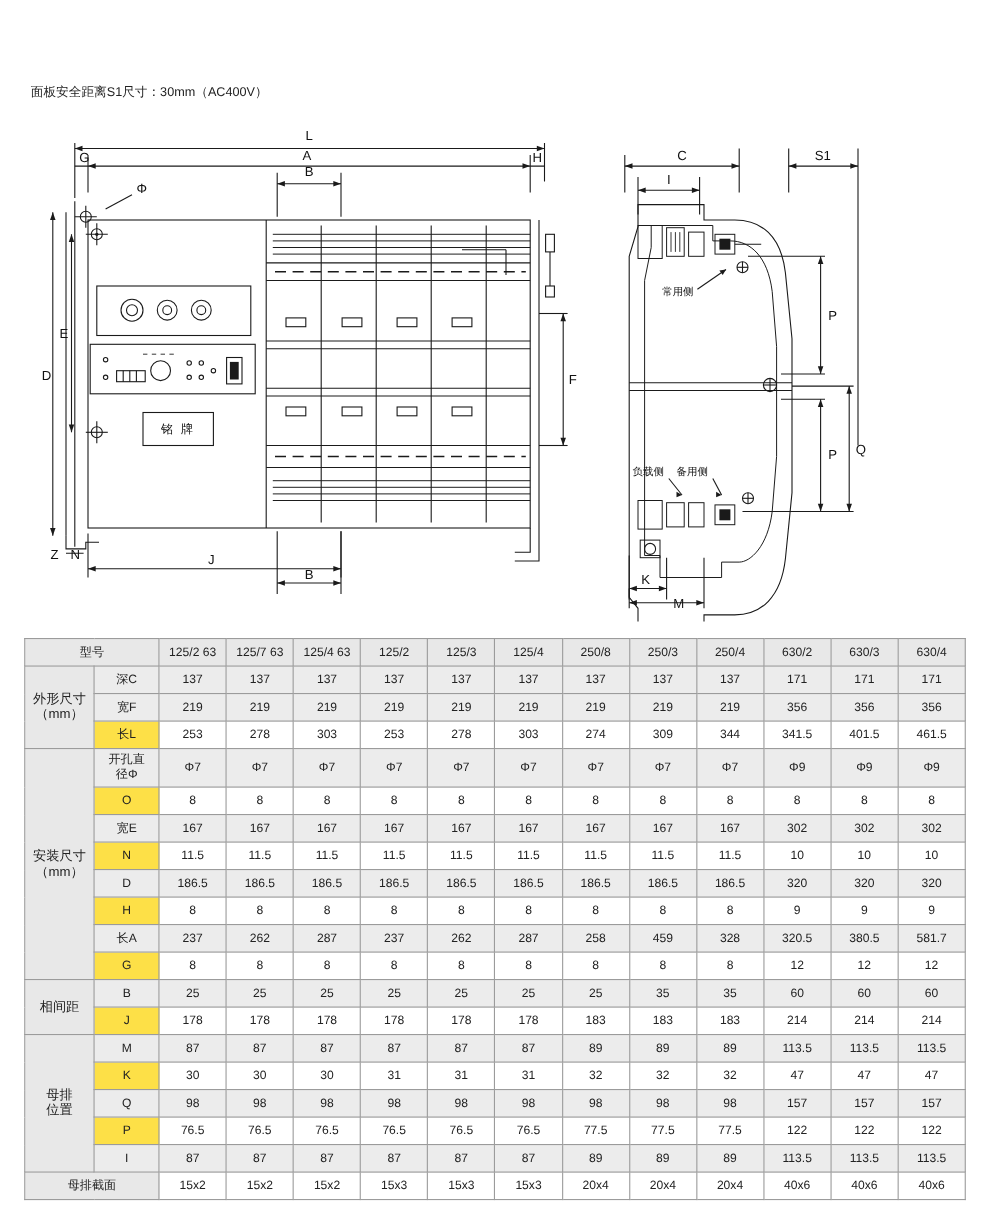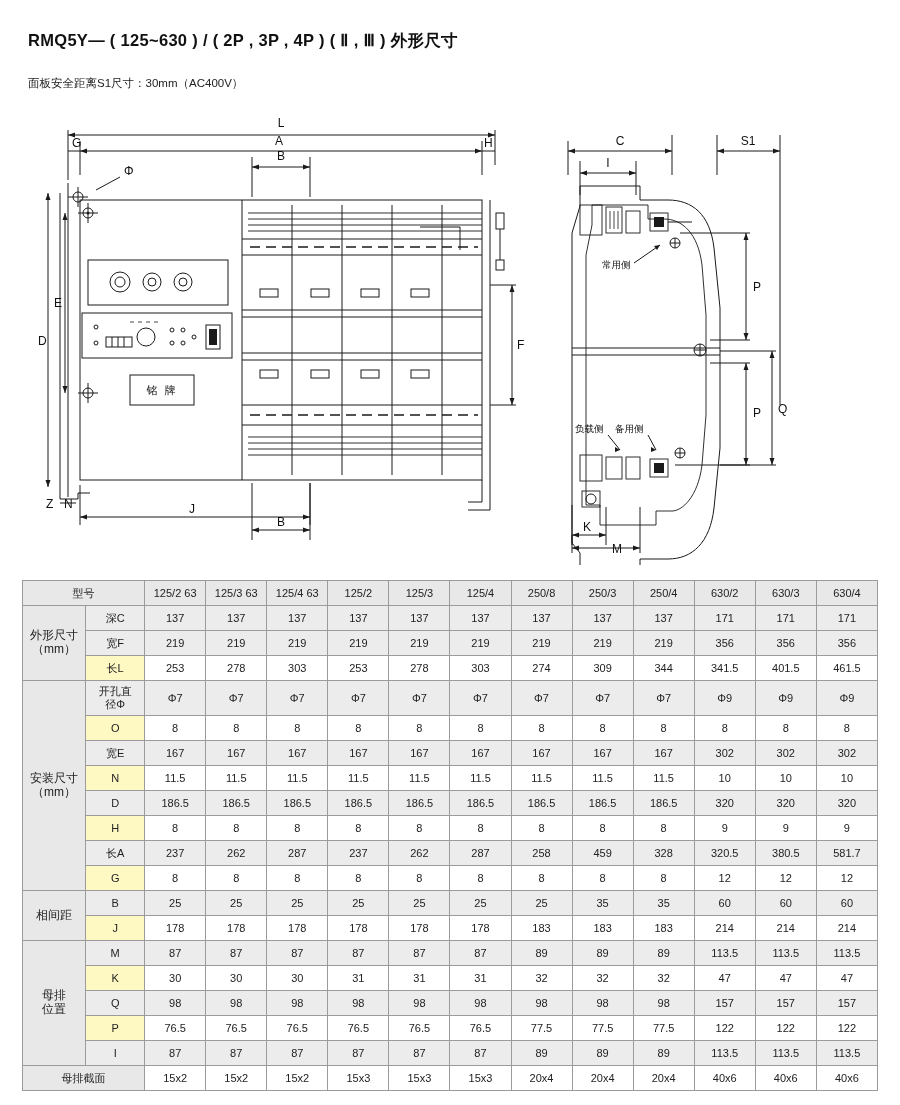--- a/index.html
+++ b/index.html
@@ -53,33 +53,32 @@
   table.spec td, table.spec th {
     border: 1px solid #9b9b9b;
     text-align: center;
     vertical-align: middle;
     padding: 2px 1px;
     line-height: 1.15;
     font-weight: normal;
   }
   .hdr-cell { background: #e8e8e8; height: 20px; font-size: 11px; }
   .grp-cell { background: #e8e8e8; width: 56px; font-size: 12px; }
-  .row-label { background: #fef9c3; width: 52px; font-size: 11px; }
+  .row-label { background: #fde047; width: 52px; font-size: 11px; }
   .shade { background: #ececec; }
   .val { width: 54px; }
   .r-tall { height: 30px; }
   .r-std { height: 20px; }
   .bottom-label { background:#e8e8e8; font-size: 11px; margin-left: 26px; }
 </style>
 </head>
 <body>
 
 <div class="page">
 
-  <div class="title">RMQ5Y— ( 125~630 ) / ( 2P , 3P , 4P ) ( Ⅱ , Ⅲ ) 外形尺寸</div>
   <div class="subtitle">面板安全距离S1尺寸：30mm（AC400V）</div>
 
   <div class="drawing">
     <svg width="860" height="460" viewBox="0 0 860 460" xmlns="http://www.w3.org/2000/svg">
       <g fill="none" stroke="#1a1a1a" stroke-width="1">
 
         <line x1="48" y1="25" x2="48" y2="75"></line>
         <line x1="475" y1="25" x2="475" y2="60"></line>
         <line x1="48" y1="30" x2="475" y2="30"></line>
         <path d="M48 30 l7 -2.5 v5 z" fill="#1a1a1a" stroke="none"></path>
@@ -378,21 +377,21 @@
       </g>
     </svg>
   </div>
 
   <div class="table-wrap">
     <table class="spec">
       <tbody>
           <tr>
             <td class="hdr-cell" colspan="2">型号</td>
             <td class="hdr-cell val">125/2 63</td>
-            <td class="hdr-cell val">125/3 63</td>
+            <td class="hdr-cell val">125/7 63</td>
             <td class="hdr-cell val">125/4 63</td>
             <td class="hdr-cell val">125/2</td>
             <td class="hdr-cell val">125/3</td>
             <td class="hdr-cell val">125/4</td>
             <td class="hdr-cell val">250/8</td>
             <td class="hdr-cell val">250/3</td>
             <td class="hdr-cell val">250/4</td>
             <td class="hdr-cell val">630/2</td>
             <td class="hdr-cell val">630/3</td>
             <td class="hdr-cell val">630/4</td>

